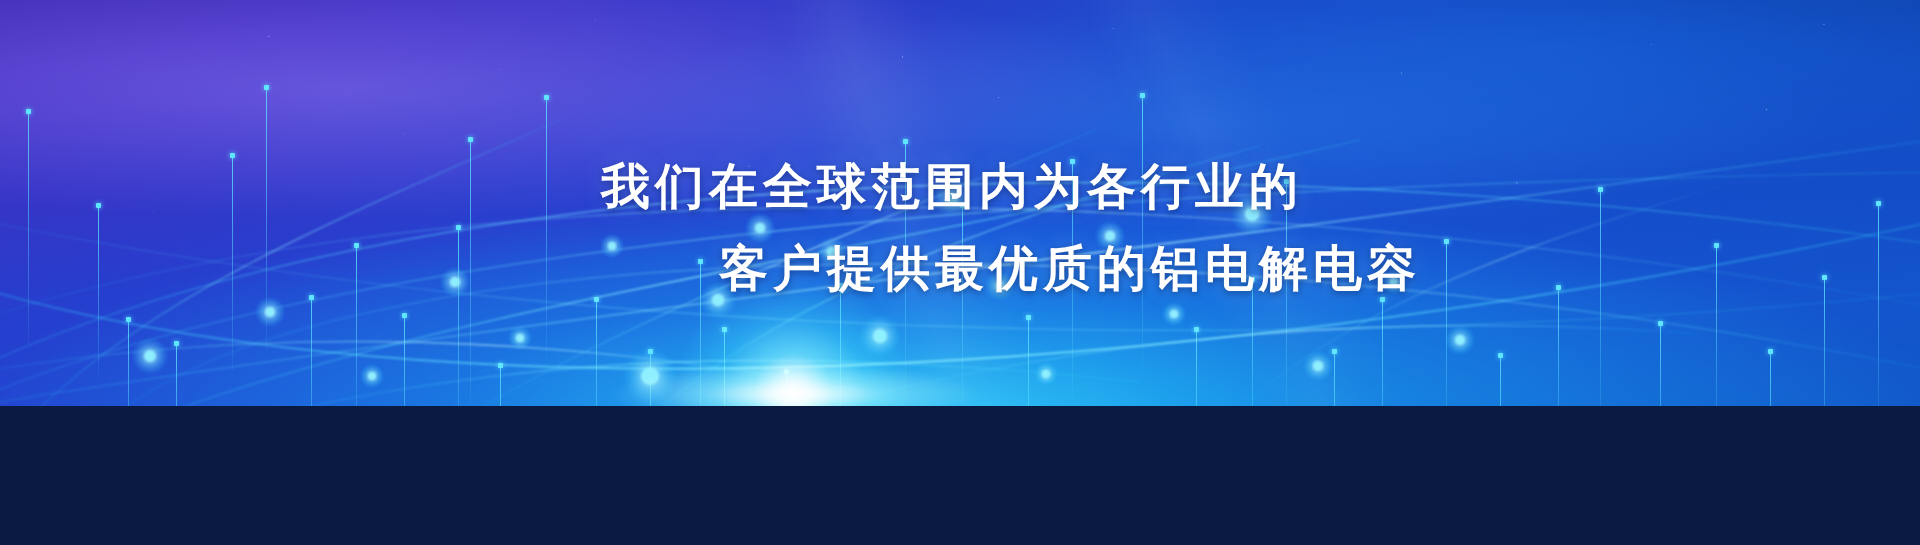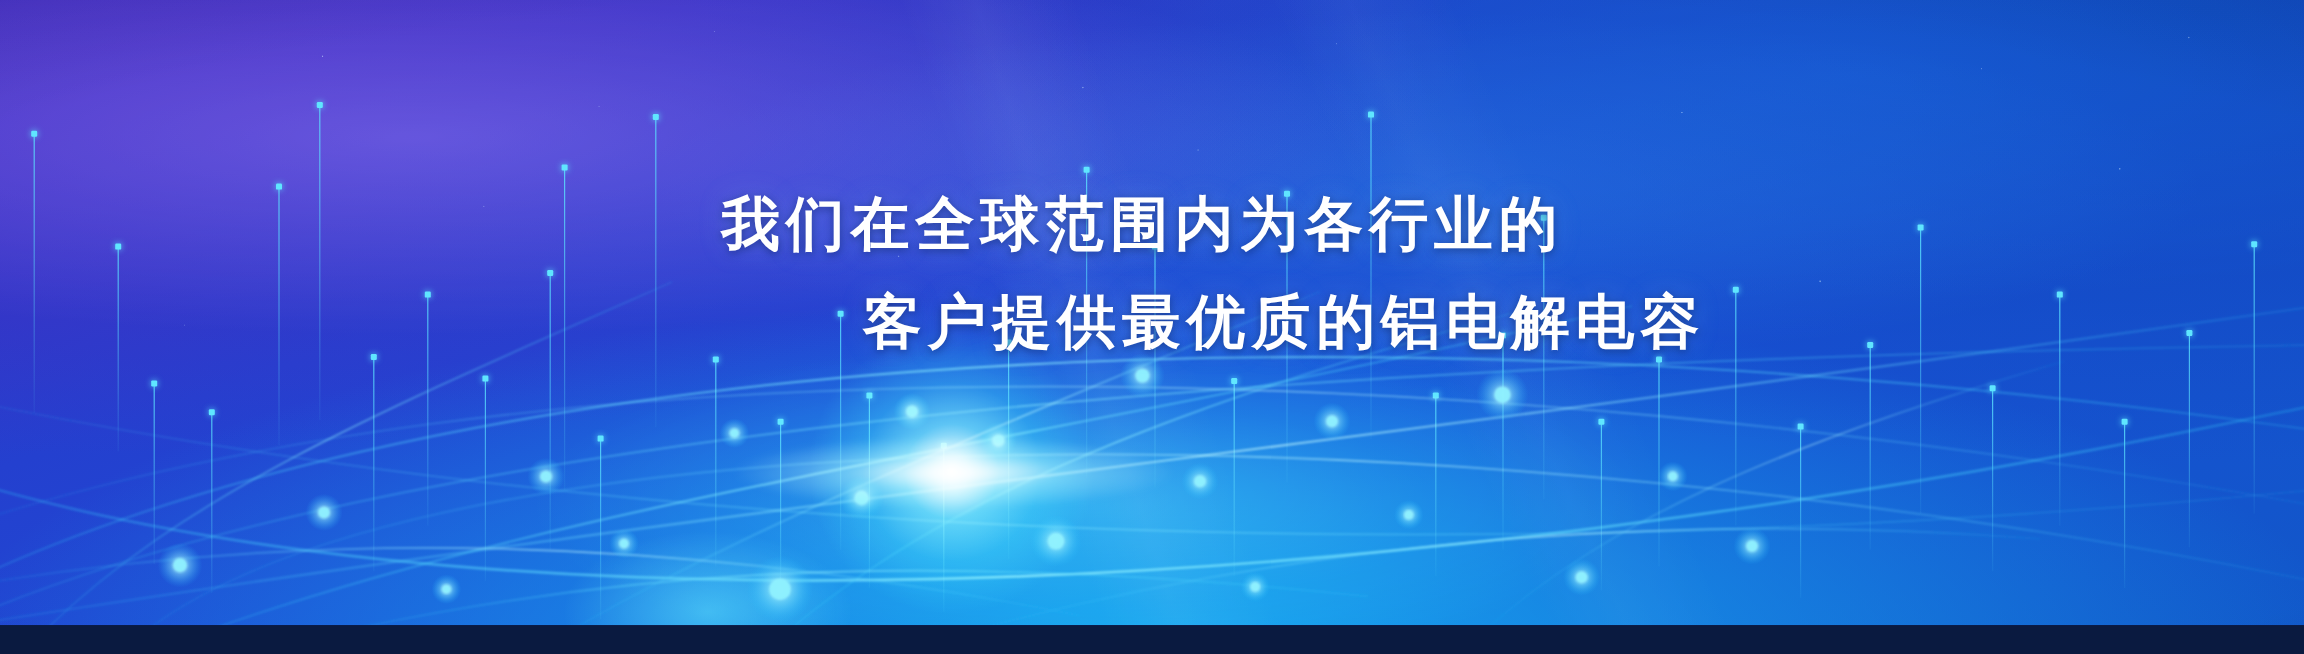--- a/index.html
+++ b/index.html
@@ -1,19 +1,19 @@
 <!DOCTYPE html>
 <html><head>
 <meta charset="utf-8">
 <style>
   * { margin:0; padding:0; box-sizing:border-box; }
   html,body { background:#0a1a40; }
   #banner {
     position:relative;
-    width:1920px; height:521px;
+    width:1920px; height:406px;
     overflow:hidden;
     font-family:"DejaVu Sans","Liberation Sans",sans-serif;
     background:#1b3fd0;
     padding-left:20px;
   }
   .layer { position:absolute; inset:0; pointer-events:none; }
 
   
   #bg-base{
     background:

